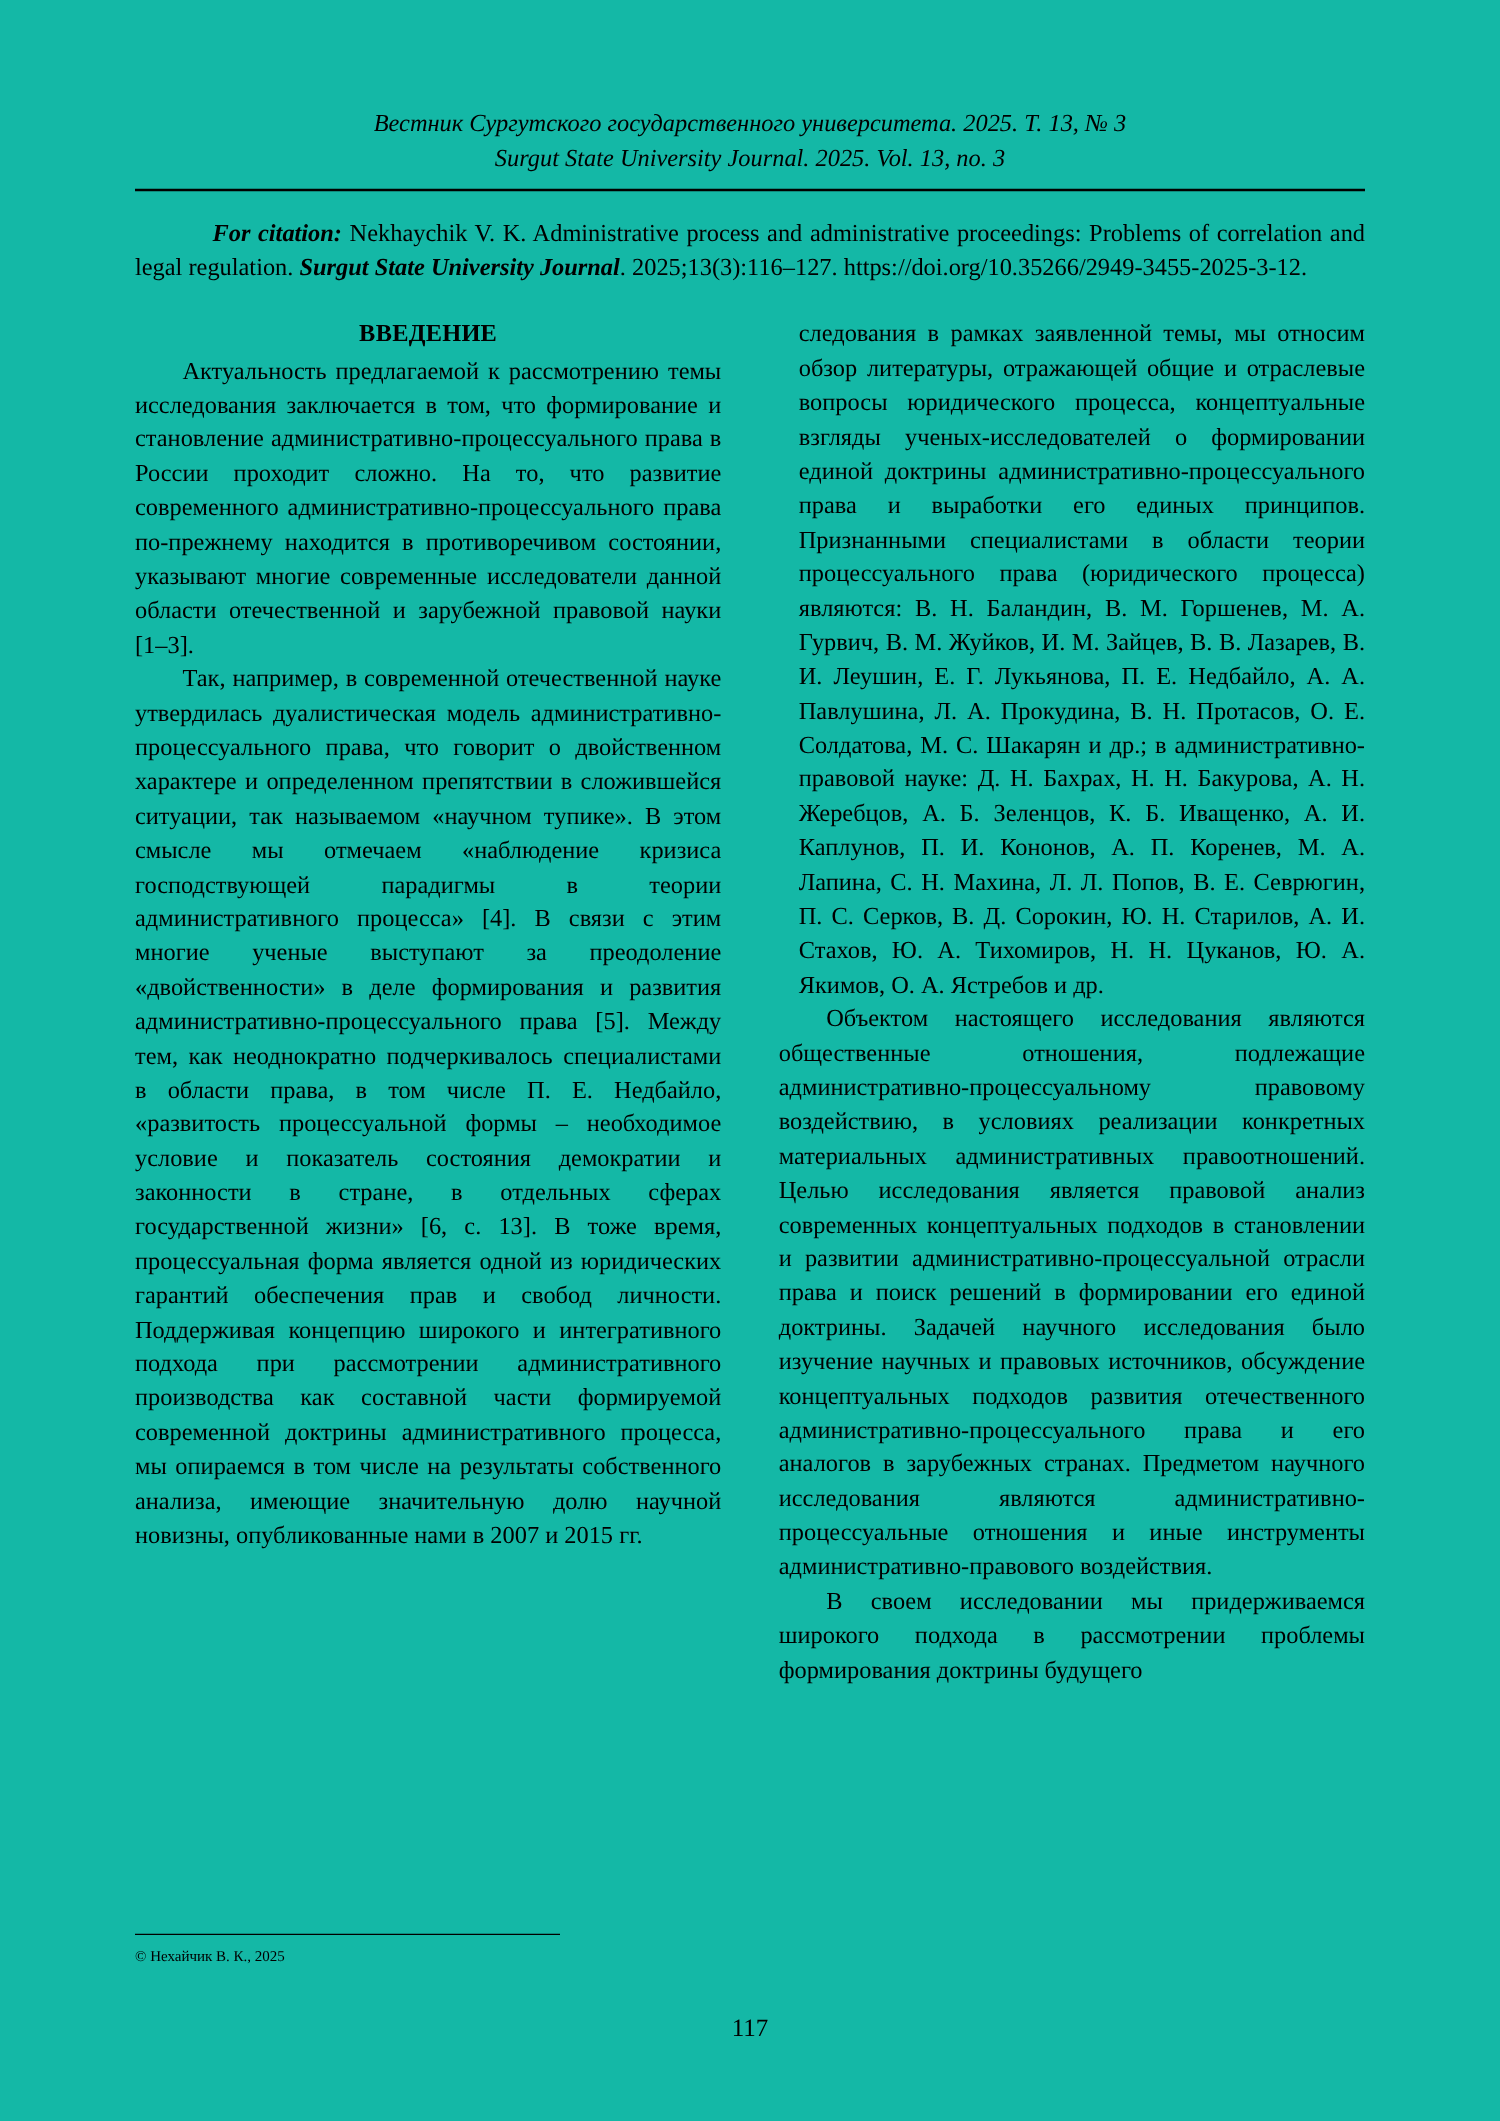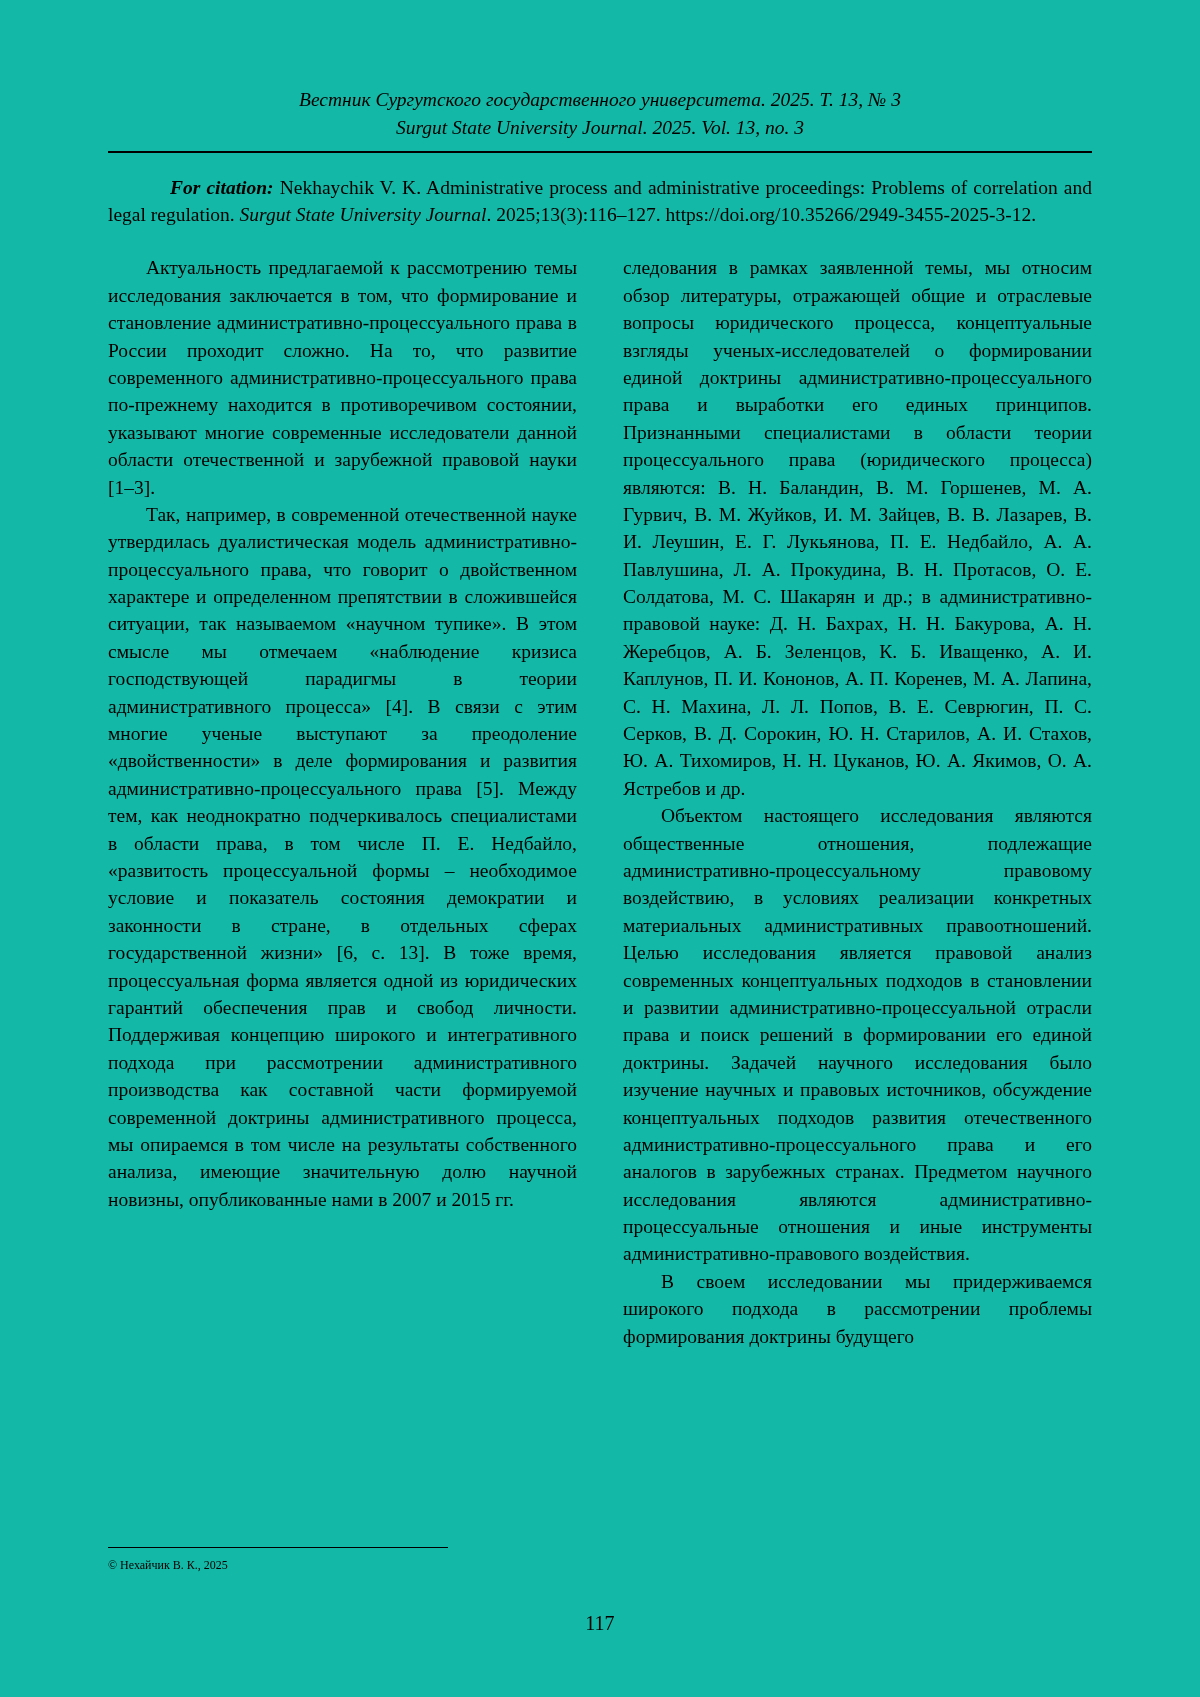--- a/index.html
+++ b/index.html
@@ -48,20 +48,21 @@
     line-height: 1.36;
     text-align: justify;
     text-indent: 62px;
   }
   .citation .bi {
     font-weight: bold;
     font-style: italic;
   }
   .citation .it {
     font-style: italic;
+    font-weight: bold;
   }
   .columns {
     margin-top: 26px;
     display: flex;
     gap: 46px;
     align-items: flex-start;
   }
   .col {
     width: 469px;
   }
@@ -80,20 +81,21 @@
     font-size: 19.5px;
     line-height: 1.405;
     text-align: justify;
     text-align-last: left;
     margin: 0;
     text-indent: 38px;
     hyphens: manual;
   }
   p.body.cont {
     text-indent: 0;
+    margin-left: 16px;
   }
   .footer {
     position: absolute;
     left: 108px;
     top: 1547px;
     width: 984px;
   }
   .footnote-rule {
     width: 340px;
     border: none;
@@ -125,20 +127,21 @@
       <div>Surgut State University Journal. 2025. Vol. 13, no. 3</div>
     </div>
 
     <hr class="rule">
 
     <p class="citation"><span class="bi">For citation:</span><span> Nekhaychik V. K. Administrative process and administrative proceedings: Problems of correlation and legal regulation. </span><span class="it">Surgut State University Journal</span><span>. 2025;13(3):116–127. https://doi.org/10.35266/2949-3455-2025-3-12.</span></p>
 
     <div class="columns">
 
       <div class="col">
+        <h2 class="section">ВВЕДЕНИЕ</h2>
         <p class="body">Актуальность предлагаемой к рассмотрению темы исследования заключается в том, что формирование и становление административно-процессуального права в России проходит сложно. На то, что развитие современного административно-процессуального права по-прежнему находится в противоречивом состоянии, указывают многие современные исследователи данной области отечественной и зарубежной правовой науки [1–3].</p>
         <p class="body">Так, например, в современной отечественной науке утвердилась дуалистическая модель административно-процессуального права, что говорит о двойственном характере и определенном препятствии в сложившейся ситуации, так называемом «научном тупике». В этом смысле мы отмечаем «наблюдение кризиса господствующей парадигмы в теории административного процесса» [4]. В связи с этим многие ученые выступают за преодоление «двойственности» в деле формирования и развития административно-процессуального права [5]. Между тем, как неоднократно подчеркивалось специалистами в области права, в том числе П. Е. Недбайло, «развитость процессуальной формы – необходимое условие и показатель состояния демократии и законности в стране, в отдельных сферах государственной жизни» [6, с. 13]. В тоже время, процессуальная форма является одной из юридических гарантий обеспечения прав и свобод личности. Поддерживая концепцию широкого и интегративного подхода при рассмотрении административного производства как составной части формируемой современной доктрины административного процесса, мы опираемся в том числе на результаты собственного анализа, имеющие значительную долю научной новизны, опубликованные нами в 2007 и 2015 гг.</p>
       </div>
 
       <div class="col">
         <p class="body cont">следования в рамках заявленной темы, мы относим обзор литературы, отражающей общие и отраслевые вопросы юридического процесса, концептуальные взгляды ученых-исследователей о формировании единой доктрины административно-процессуального права и выработки его единых принципов. Признанными специалистами в области теории процессуального права (юридического процесса) являются: В. Н. Баландин, В. М. Горшенев, М. А. Гурвич, В. М. Жуйков, И. М. Зайцев, В. В. Лазарев, В. И. Леушин, Е. Г. Лукьянова, П. Е. Недбайло, А. А. Павлушина, Л. А. Прокудина, В. Н. Протасов, О. Е. Солдатова, М. С. Шакарян и др.; в административно-правовой науке: Д. Н. Бахрах, Н. Н. Бакурова, А. Н. Жеребцов, А. Б. Зеленцов, К. Б. Иващенко, А. И. Каплунов, П. И. Кононов, А. П. Коренев, М. А. Лапина, С. Н. Махина, Л. Л. Попов, В. Е. Севрюгин, П. С. Серков, В. Д. Сорокин, Ю. Н. Старилов, А. И. Стахов, Ю. А. Тихомиров, Н. Н. Цуканов, Ю. А. Якимов, О. А. Ястребов и др.</p>
         <p class="body">Объектом настоящего исследования являются общественные отношения, подлежащие административно-процессуальному правовому воздействию, в условиях реализации конкретных материальных административных правоотношений. Целью исследования является правовой анализ современных концептуальных подходов в становлении и развитии административно-процессуальной отрасли права и поиск решений в формировании его единой доктрины. Задачей научного исследования было изучение научных и правовых источников, обсуждение концептуальных подходов развития отечественного административно-процессуального права и его аналогов в зарубежных странах. Предметом научного исследования являются административно-процессуальные отношения и иные инструменты административно-правового воздействия.</p>
         <p class="body">В своем исследовании мы придерживаемся широкого подхода в рассмотрении проблемы формирования доктрины будущего</p>
       </div>
 

